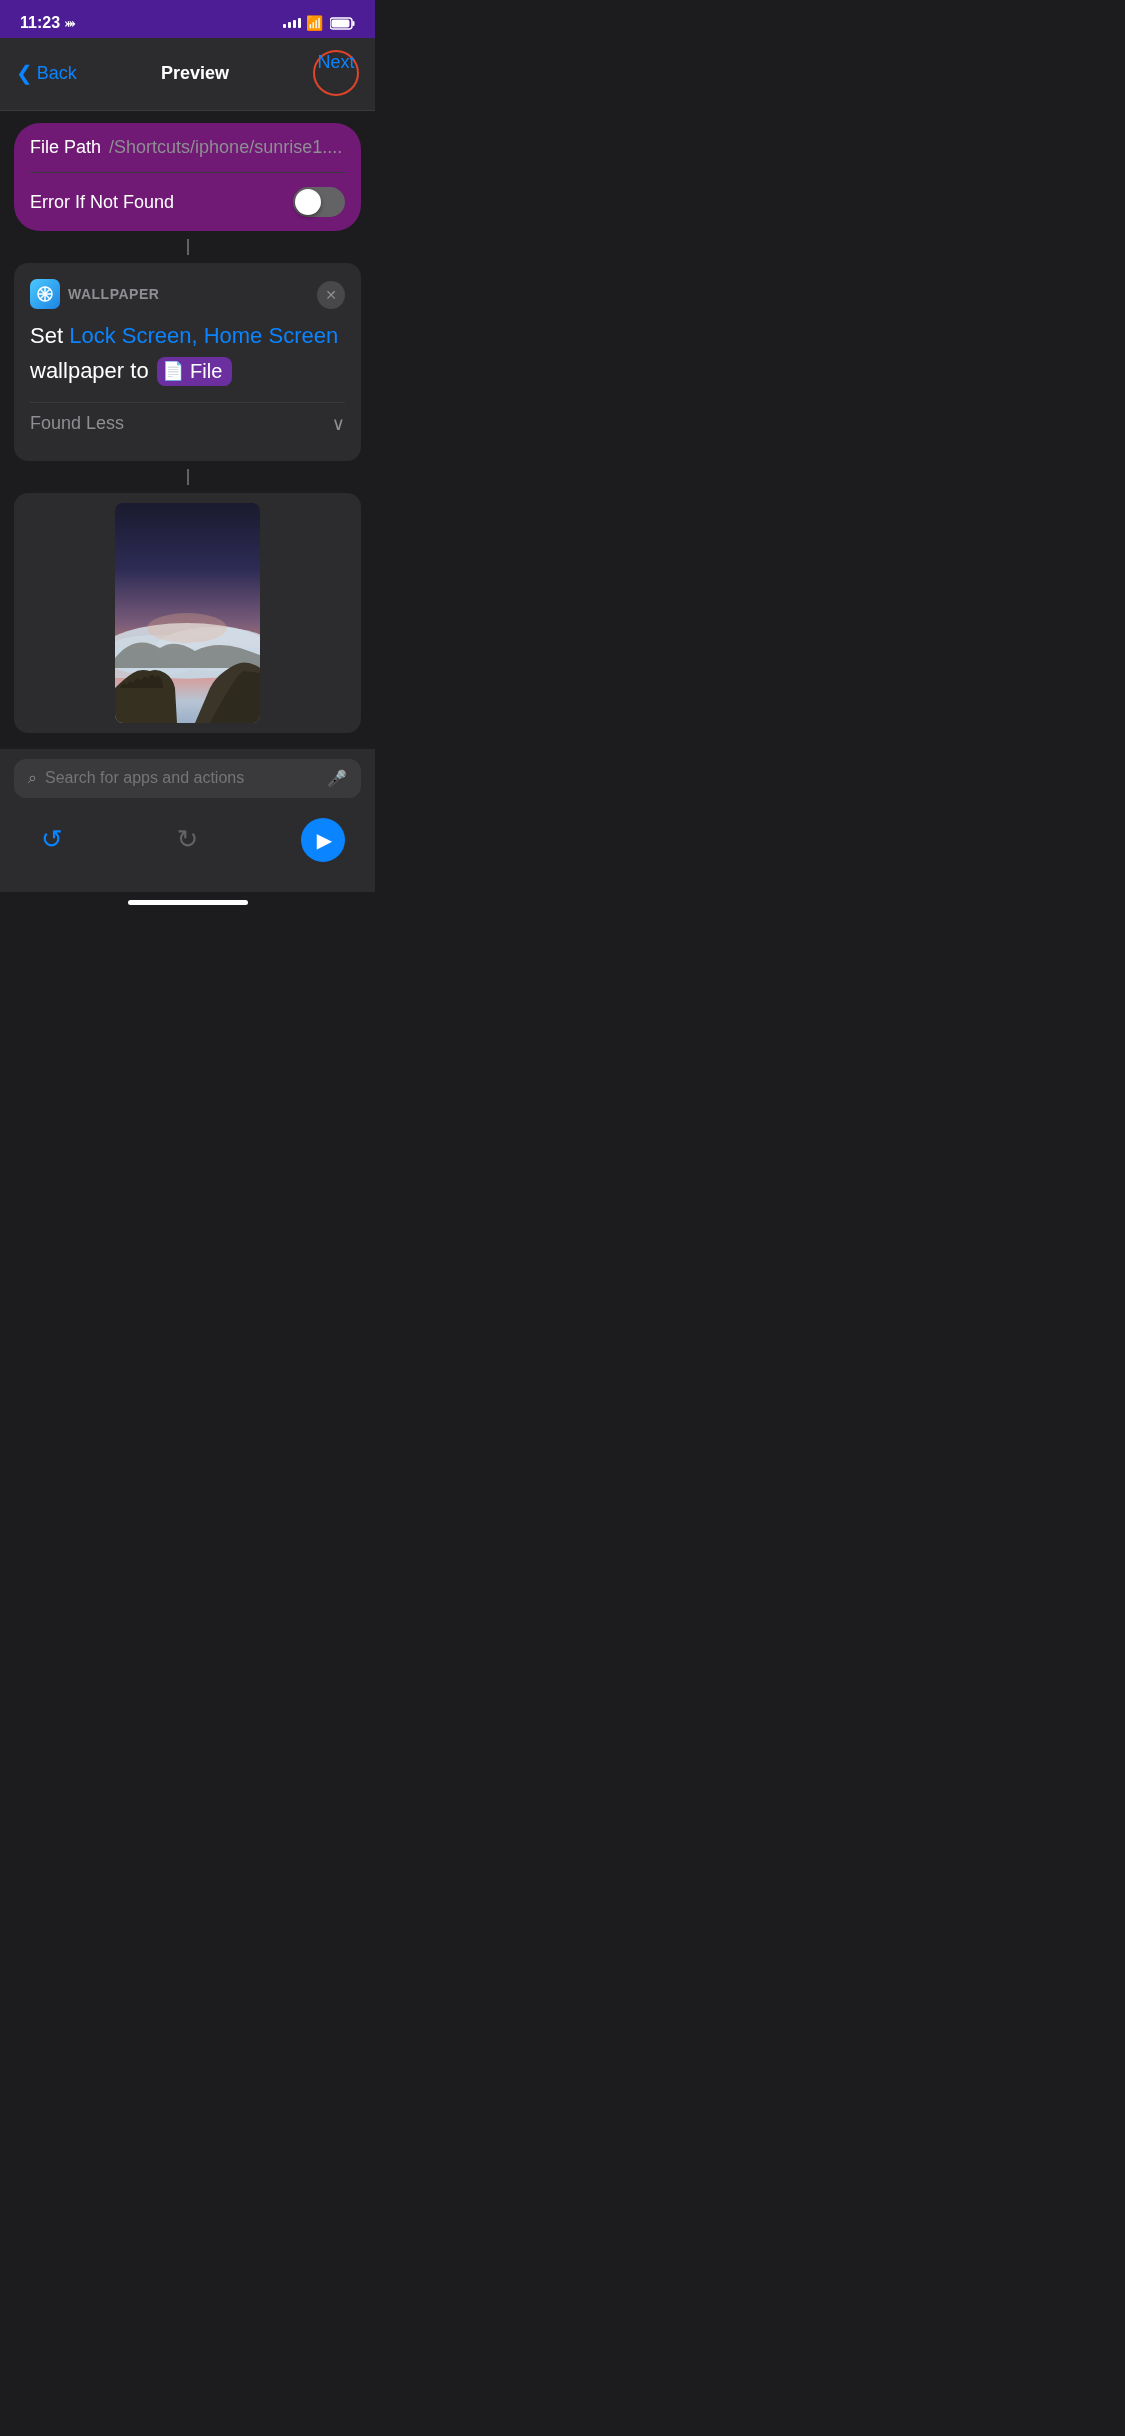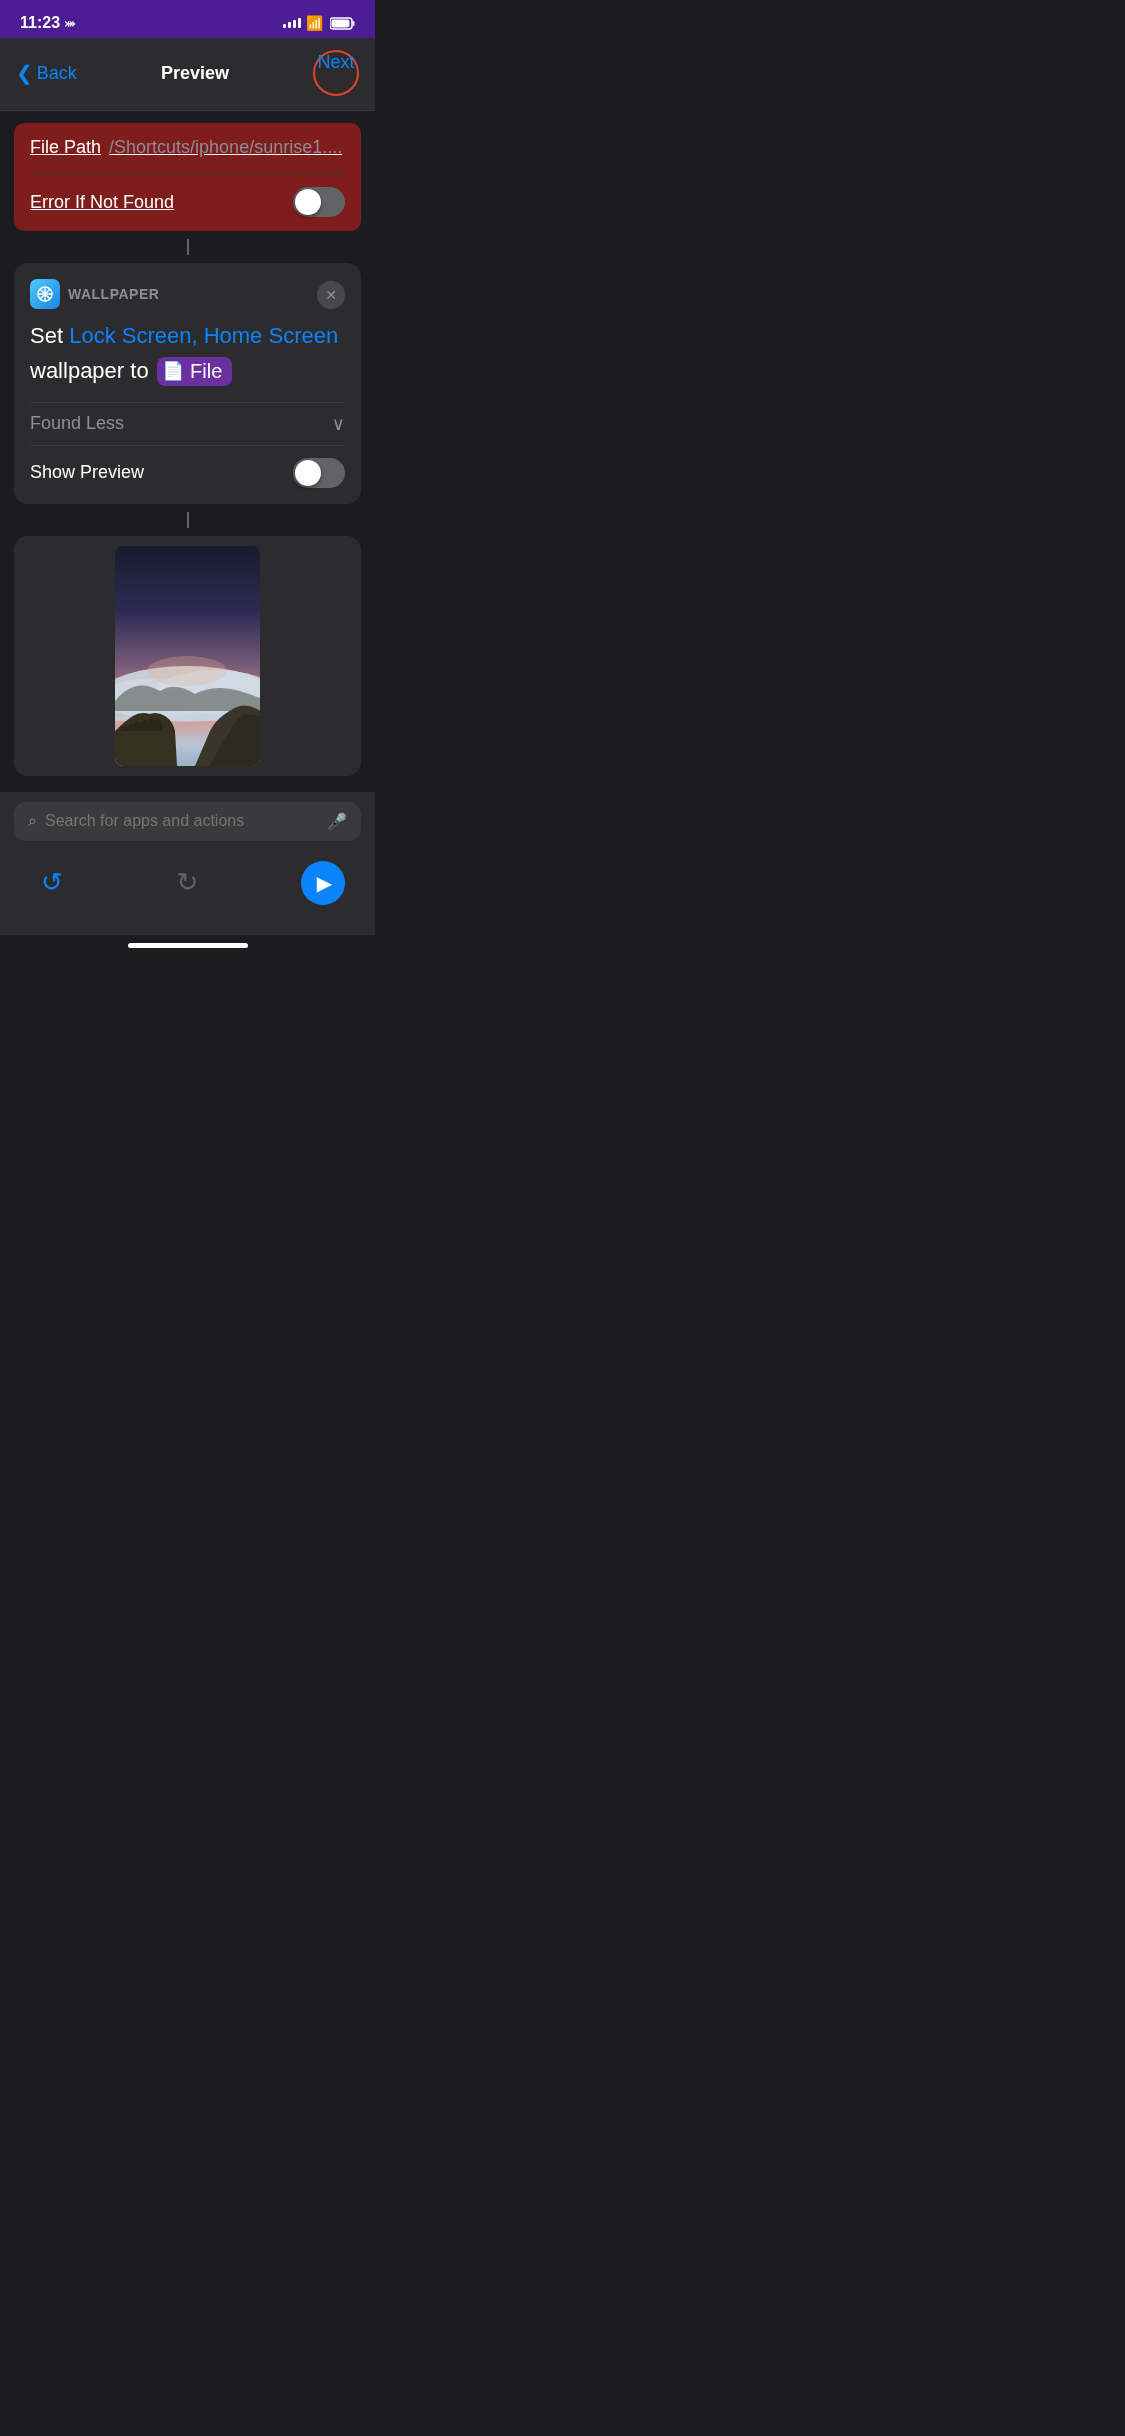--- a/index.html
+++ b/index.html
@@ -375,24 +375,23 @@
     }
     .home-bar {
       width: 120px;
       height: 5px;
       background: #fff;
       border-radius: 3px;
     }
 
     
     .top-card-group {
-      background: #7f1d1d;
-      border-radius: 10px;
+      background: #701a75;
+      border-radius: 26px;
       overflow: hidden;
-      text-decoration: underline;
     }
   </style>
 </head>
 <body>
 
 <div class="status-bar">
   <div class="status-time">
     <span>11:23</span>
     <span style="font-size:12px;">⤗</span>
   </div>
@@ -471,26 +470,20 @@
         <span class="file-chip-icon">📄</span>
         <span>File</span>
       </span>
     </div>
 
     <div class="show-less-row">
       <span class="show-less-text">Found Less</span>
       <span class="chevron-down">∨</span>
     </div>
 
-    <div class="show-preview-row">
-      <span class="show-preview-label">Show Preview</span>
-      <div class="toggle">
-        <div class="toggle-knob"></div>
-      </div>
-    </div>
   </div>
 
   <div class="connector"></div>
 
   <div class="preview-card">
     <div class="preview-image">
       <svg class="landscape-svg" viewBox="0 0 145 220" xmlns="http://www.w3.org/2000/svg">
 
         <defs>
           <linearGradient id="skyGrad" x1="0" y1="0" x2="0" y2="1">

